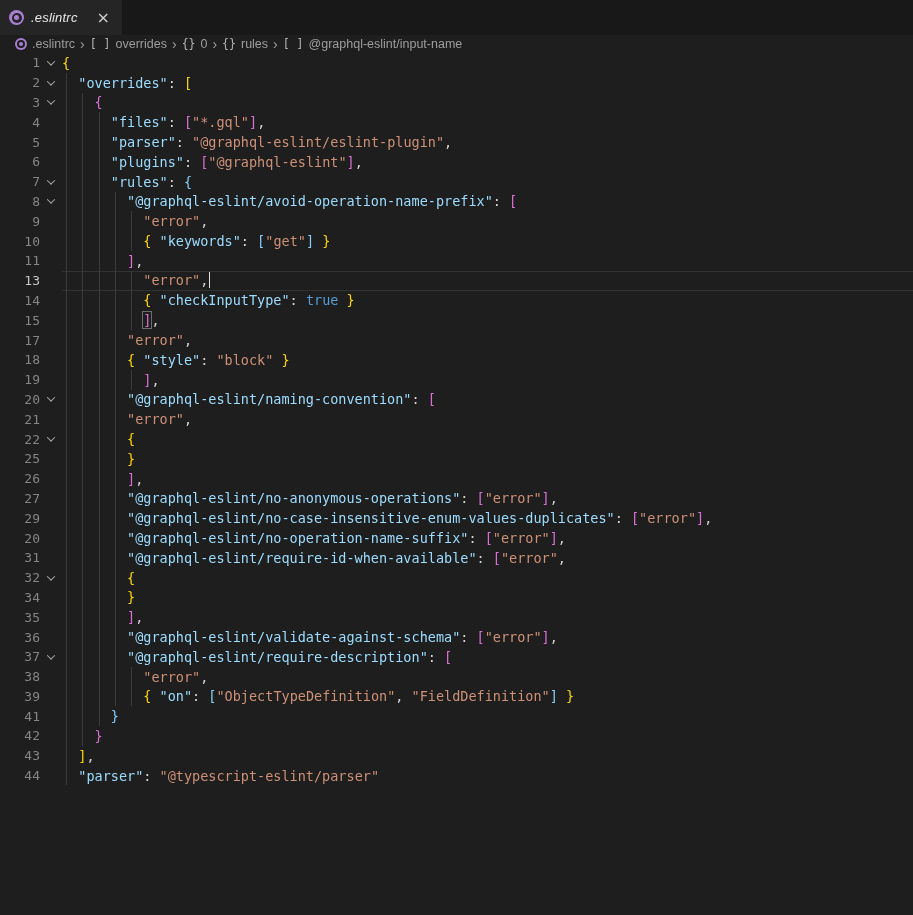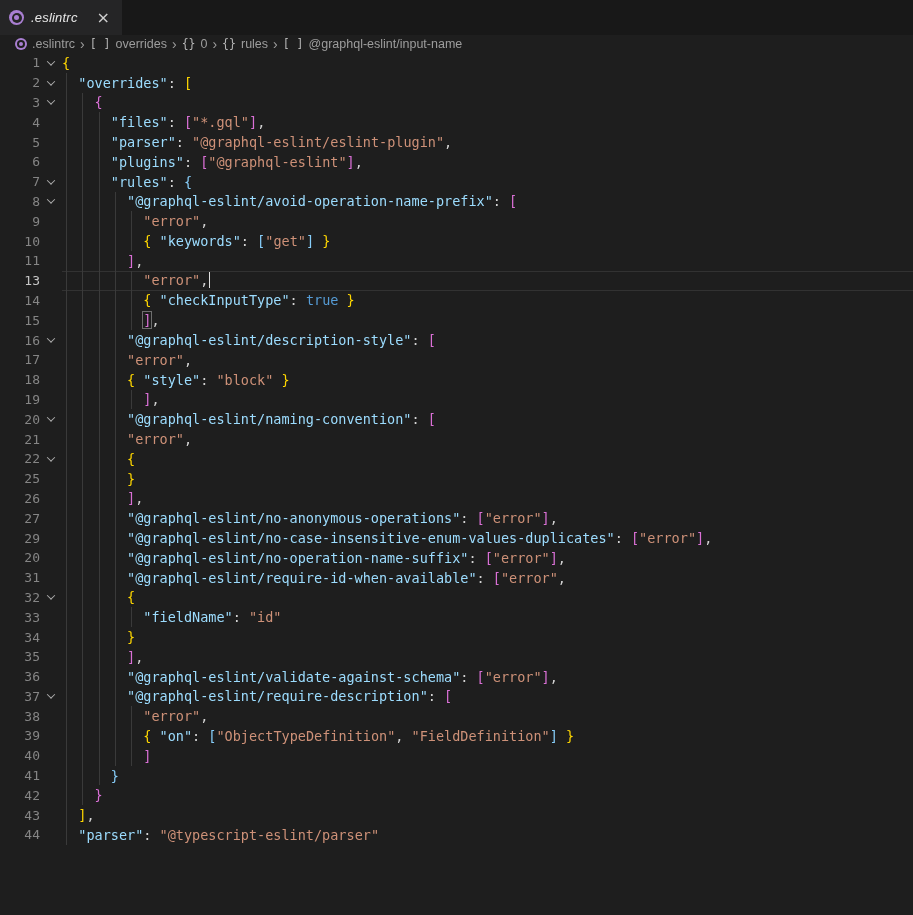--- a/index.html
+++ b/index.html
@@ -210,31 +210,20 @@
         <i class="guide" style="left: calc(8.5ch + 62px);"></i>
         <span class="num">15</span>
         <span class="fold"></span>
         <span class="code"><span style="color: rgb(212, 212, 212);">          </span><span class="box" style="color: rgb(218, 112, 214);">]</span><span style="color: rgb(212, 212, 212);">,</span></span>
       </div>
       <div class="row">
         <i class="guide" style="left: calc(0.5ch + 62px);"></i>
         <i class="guide" style="left: calc(2.5ch + 62px);"></i>
         <i class="guide" style="left: calc(4.5ch + 62px);"></i>
         <i class="guide" style="left: calc(6.5ch + 62px);"></i>
-        <span class="num">16</span>
-        <span class="fold">
-          <span class="chev"></span>
-        </span>
-        <span class="code"><span style="color: rgb(212, 212, 212);">        </span><span style="color: rgb(156, 220, 254);">"@graphql-eslint/description-style"</span><span style="color: rgb(212, 212, 212);">: </span><span style="color: rgb(218, 112, 214);">[</span></span>
-      </div>
-      <div class="row">
-        <i class="guide" style="left: calc(0.5ch + 62px);"></i>
-        <i class="guide" style="left: calc(2.5ch + 62px);"></i>
-        <i class="guide" style="left: calc(4.5ch + 62px);"></i>
-        <i class="guide" style="left: calc(6.5ch + 62px);"></i>
         <span class="num">17</span>
         <span class="fold"></span>
         <span class="code"><span style="color: rgb(212, 212, 212);">        </span><span style="color: rgb(206, 145, 120);">"error"</span><span style="color: rgb(212, 212, 212);">,</span></span>
       </div>
       <div class="row">
         <i class="guide" style="left: calc(0.5ch + 62px);"></i>
         <i class="guide" style="left: calc(2.5ch + 62px);"></i>
         <i class="guide" style="left: calc(4.5ch + 62px);"></i>
         <i class="guide" style="left: calc(6.5ch + 62px);"></i>
         <span class="num">18</span>
@@ -345,30 +334,20 @@
         <span class="fold">
           <span class="chev"></span>
         </span>
         <span class="code"><span style="color: rgb(212, 212, 212);">        </span><span style="color: rgb(255, 215, 0);">{</span></span>
       </div>
       <div class="row">
         <i class="guide" style="left: calc(0.5ch + 62px);"></i>
         <i class="guide" style="left: calc(2.5ch + 62px);"></i>
         <i class="guide" style="left: calc(4.5ch + 62px);"></i>
         <i class="guide" style="left: calc(6.5ch + 62px);"></i>
-        <i class="guide" style="left: calc(8.5ch + 62px);"></i>
-        <span class="num">33</span>
-        <span class="fold"></span>
-        <span class="code"><span style="color: rgb(212, 212, 212);">          </span><span style="color: rgb(156, 220, 254);">"fieldName"</span><span style="color: rgb(212, 212, 212);">: </span><span style="color: rgb(206, 145, 120);">"id"</span></span>
-      </div>
-      <div class="row">
-        <i class="guide" style="left: calc(0.5ch + 62px);"></i>
-        <i class="guide" style="left: calc(2.5ch + 62px);"></i>
-        <i class="guide" style="left: calc(4.5ch + 62px);"></i>
-        <i class="guide" style="left: calc(6.5ch + 62px);"></i>
         <span class="num">34</span>
         <span class="fold"></span>
         <span class="code"><span style="color: rgb(212, 212, 212);">        </span><span style="color: rgb(255, 215, 0);">}</span></span>
       </div>
       <div class="row">
         <i class="guide" style="left: calc(0.5ch + 62px);"></i>
         <i class="guide" style="left: calc(2.5ch + 62px);"></i>
         <i class="guide" style="left: calc(4.5ch + 62px);"></i>
         <i class="guide" style="left: calc(6.5ch + 62px);"></i>
         <span class="num">35</span>
@@ -412,30 +391,20 @@
         <i class="guide" style="left: calc(6.5ch + 62px);"></i>
         <i class="guide" style="left: calc(8.5ch + 62px);"></i>
         <span class="num">39</span>
         <span class="fold"></span>
         <span class="code"><span style="color: rgb(212, 212, 212);">          </span><span style="color: rgb(255, 215, 0);">{</span><span style="color: rgb(212, 212, 212);"> </span><span style="color: rgb(156, 220, 254);">"on"</span><span style="color: rgb(212, 212, 212);">: </span><span style="color: rgb(135, 206, 250);">[</span><span style="color: rgb(206, 145, 120);">"ObjectTypeDefinition"</span><span style="color: rgb(212, 212, 212);">, </span><span style="color: rgb(206, 145, 120);">"FieldDefinition"</span><span style="color: rgb(135, 206, 250);">]</span><span style="color: rgb(212, 212, 212);"> </span><span style="color: rgb(255, 215, 0);">}</span></span>
       </div>
       <div class="row">
         <i class="guide" style="left: calc(0.5ch + 62px);"></i>
         <i class="guide" style="left: calc(2.5ch + 62px);"></i>
         <i class="guide" style="left: calc(4.5ch + 62px);"></i>
-        <i class="guide" style="left: calc(6.5ch + 62px);"></i>
-        <i class="guide" style="left: calc(8.5ch + 62px);"></i>
-        <span class="num">40</span>
-        <span class="fold"></span>
-        <span class="code"><span style="color: rgb(212, 212, 212);">          </span><span style="color: rgb(218, 112, 214);">]</span></span>
-      </div>
-      <div class="row">
-        <i class="guide" style="left: calc(0.5ch + 62px);"></i>
-        <i class="guide" style="left: calc(2.5ch + 62px);"></i>
-        <i class="guide" style="left: calc(4.5ch + 62px);"></i>
         <span class="num">41</span>
         <span class="fold"></span>
         <span class="code"><span style="color: rgb(212, 212, 212);">      </span><span style="color: rgb(135, 206, 250);">}</span></span>
       </div>
       <div class="row">
         <i class="guide" style="left: calc(0.5ch + 62px);"></i>
         <i class="guide" style="left: calc(2.5ch + 62px);"></i>
         <span class="num">42</span>
         <span class="fold"></span>
         <span class="code"><span style="color: rgb(212, 212, 212);">    </span><span style="color: rgb(218, 112, 214);">}</span></span>

